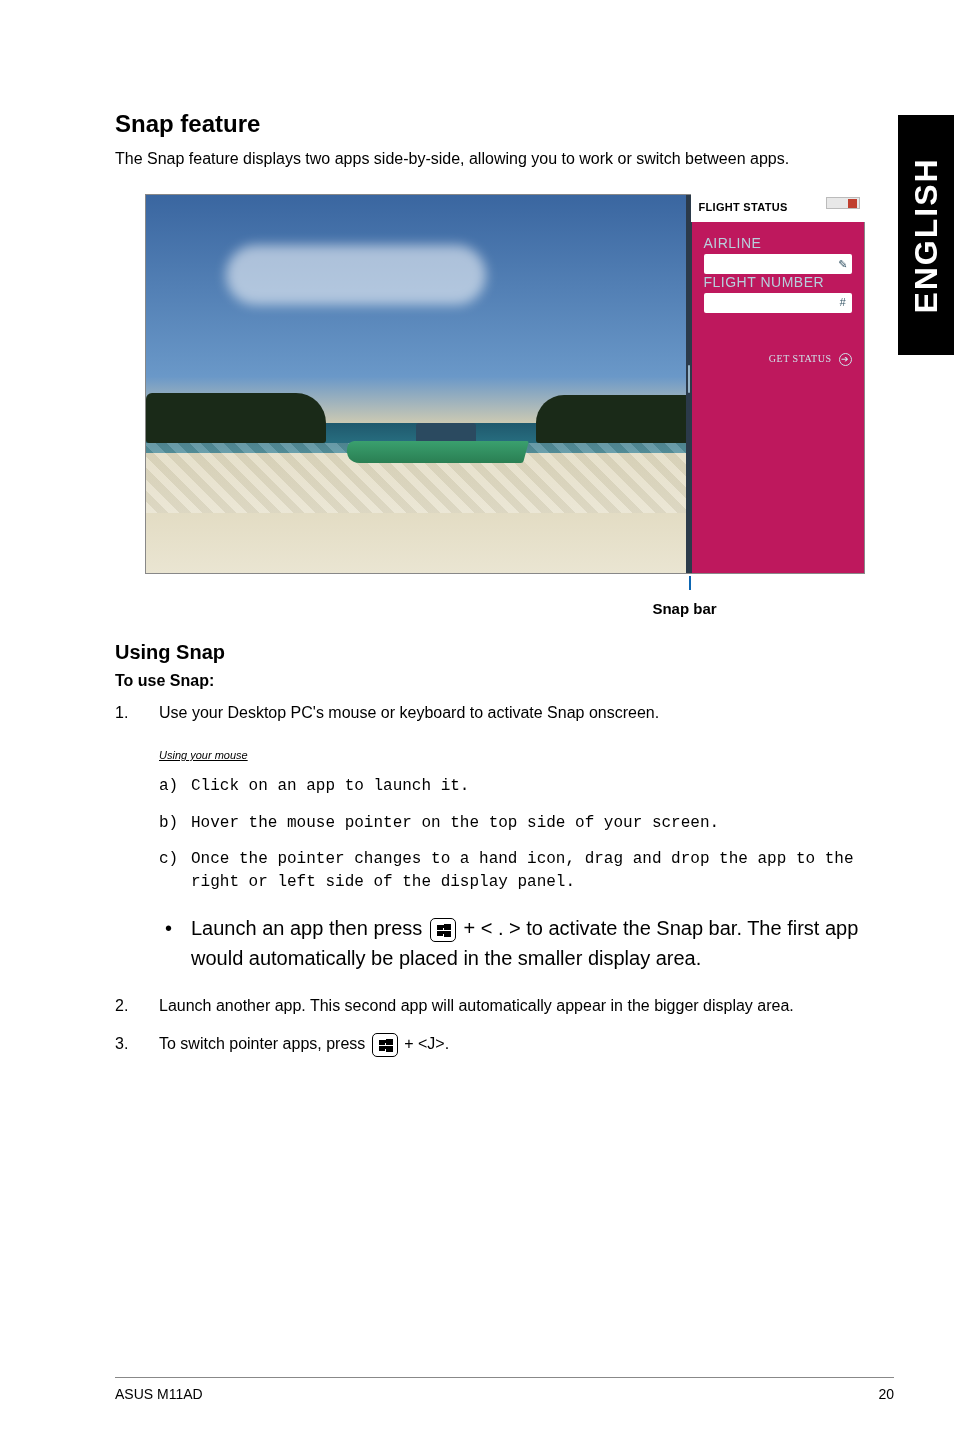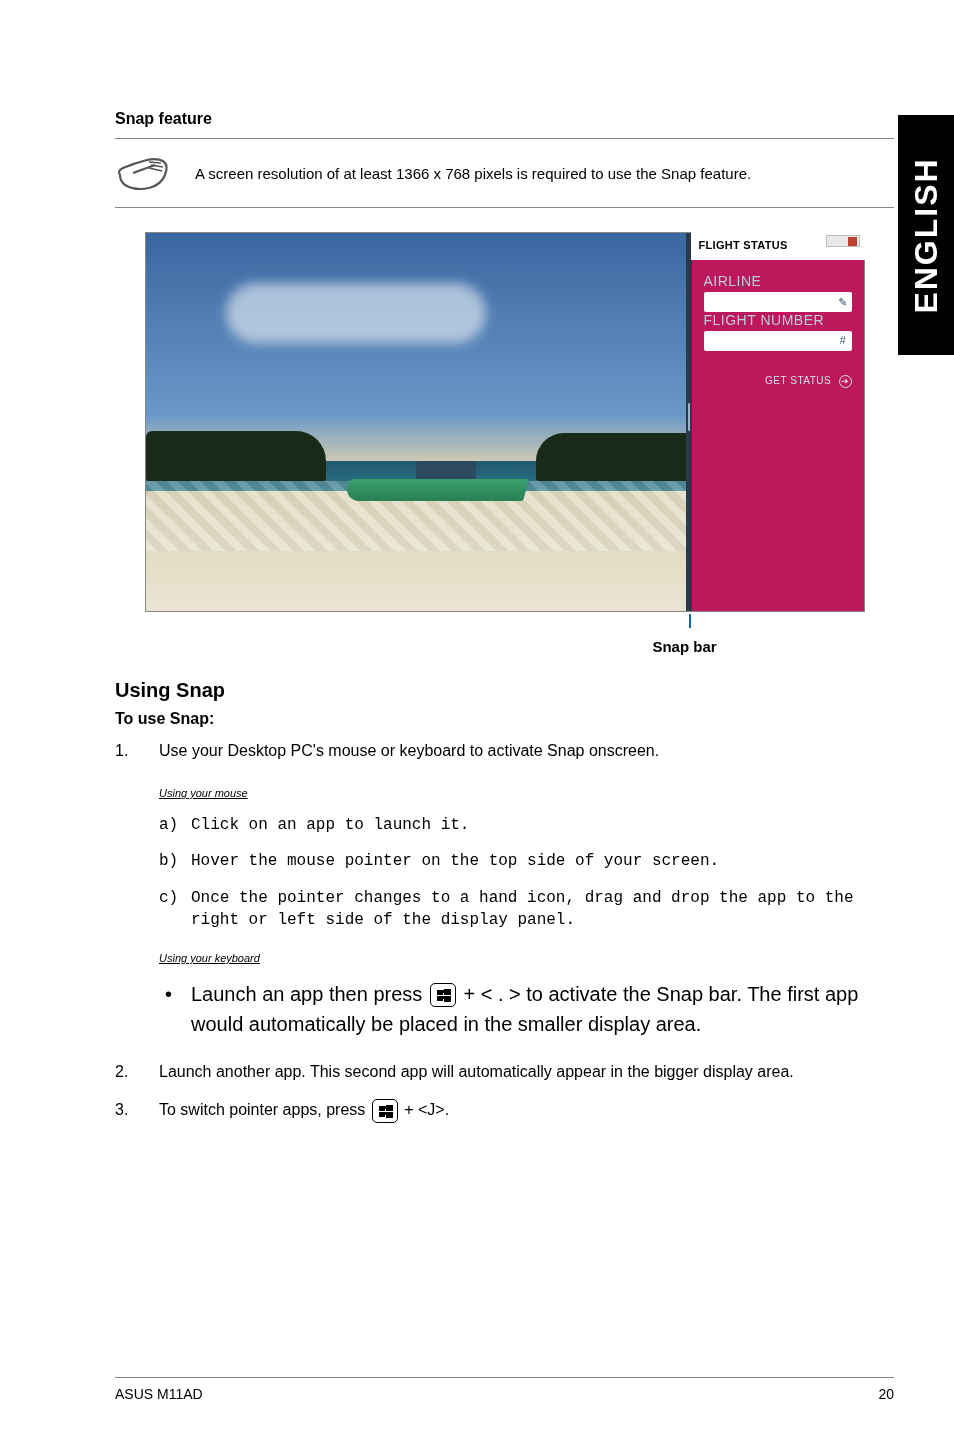--- a/index.html
+++ b/index.html
@@ -28,21 +28,21 @@
     display: flex;
     align-items: center;
     justify-content: center;
   }
   .side-tab span {
     transform: rotate(-90deg);
     white-space: nowrap;
   }
   h1 {
     font-family: Arial, Helvetica, sans-serif;
-    font-size: 16px;
+    font-size: 24px;
     font-weight: bold;
     margin-bottom: 10px;
   }
   .intro { font-size: 16px; line-height: 1.35; margin-bottom: 24px; }
   .note-block {
     border-top: 1px solid #888;
     border-bottom: 1px solid #888;
     padding: 14px 0 14px 0;
     display: flex;
     align-items: center;
@@ -125,21 +125,21 @@
     content:""; position:absolute; right:2px; top:1px; width:9px; height:9px; background:#c04030;
   }
   .sa-body { margin-top: 30px; }
   .sa-label { font-size:14px; color:#b8cfdc; margin-top:0; letter-spacing:0.5px; }
   .sa-input {
     margin-top:3px; height:20px; background:#fff; border-radius:2px; position:relative;
   }
   .sa-input .edit-ic { position:absolute; right:4px; top:4px; font-size:11px; color:#355566;}
   .sa-input .hash { position:absolute; right:6px; top:3px; font-size:11px; color:#355566; font-style:italic;}
   .sa-status {
-    margin-top:24px; text-align:right; font-size:10px; color:#cfe2ea; letter-spacing:0.5px;
+    margin-top:40px; text-align:right; font-size:10px; color:#cfe2ea; letter-spacing:0.5px;font-family:Liberation Serif, serif;
   }
   .sa-status .cir { display:inline-block; width:13px; height:13px; border:1px solid #cfe2ea; border-radius:50%; vertical-align:middle; margin-left:4px; line-height:10px; text-align:center; font-size:9px;}
   .snapbar-marker {
     width: 720px; margin: 0 auto; position: relative; height: 20px;
   }
   .snapbar-marker .tick {
     position:absolute; left: 544px; top:-4px; width:2px; height:14px; background:#0d66b2;
   }
   .snapbar-label {
     width: 720px; margin: 0 auto 24px auto; text-align: center; padding-left: 360px;
@@ -202,31 +202,22 @@
 </head>
 <body>
 
 <div class="side-tab">
   <span>ENGLISH</span>
 </div>
 
 <div class="page">
 
   <h1>Snap feature</h1>
-
-  <div class="note-block">
-    <div class="hand-icon">
-      <svg viewBox="0 0 56 40" width="56" height="40">
-        <path d="M5 22 Q2 18 8 15 Q20 10 32 7 Q42 5 48 8 Q54 12 50 22 Q46 32 34 35 Q20 38 10 32 Q5 28 5 22 Z
-                 M18 20 L40 12" fill="none" stroke="#555" stroke-width="2.2" stroke-linejoin="round"></path>
-        <path d="M34 9 L46 10 M36 12 L48 14 M34 15 L47 18" fill="none" stroke="#555" stroke-width="1.6"></path>
-      </svg>
-    </div>
-    <div class="note-text">A screen resolution of at least 1366 x 768 pixels is required to use the Snap feature.</div>
-  </div>
+  <p class="intro">The Snap feature displays two apps side-by-side, allowing you to work or switch between apps.</p>
+
 
   <div class="screenshot">
     <div class="photo-pane">
       <div class="sky-cloud"></div>
       <div class="sea"></div>
       <div class="island-l"></div>
       <div class="island-r"></div>
       <div class="waves"></div>
       <div class="boat">
           <div class="cabin"></div>
@@ -264,21 +255,20 @@
   <ol class="main">
     <li>
       <span>Use your Desktop PC's mouse or keyboard to activate Snap onscreen.</span>
       <div style="height:22px"></div>
       <span class="u-head">Using your mouse</span>
       <ol class="letters">
         <li>Click on an app to launch it.</li>
         <li>Hover the mouse pointer on the top side of your screen.</li>
         <li>Once the pointer changes to a hand icon, drag and drop the app to the right or left side of the display panel.</li>
       </ol>
-      <span class="u-head">Using your keyboard</span>
       <ul class="bullets">
         <li>
           <span>Launch an app then press </span><span class="winkey"><svg width="14" height="14" viewBox="0 0 14 14">
                 <rect x="0" y="1" width="6" height="5" fill="#000"></rect>
                 <rect x="7" y="0" width="7" height="6" fill="#000"></rect>
                 <rect x="0" y="7" width="6" height="5" fill="#000"></rect>
                 <rect x="7" y="7" width="7" height="6" fill="#000"></rect>
               </svg></span><span> + &lt; . &gt; to activate the Snap bar. The first app would automatically be placed in the smaller display area.</span>
         </li>
       </ul>

